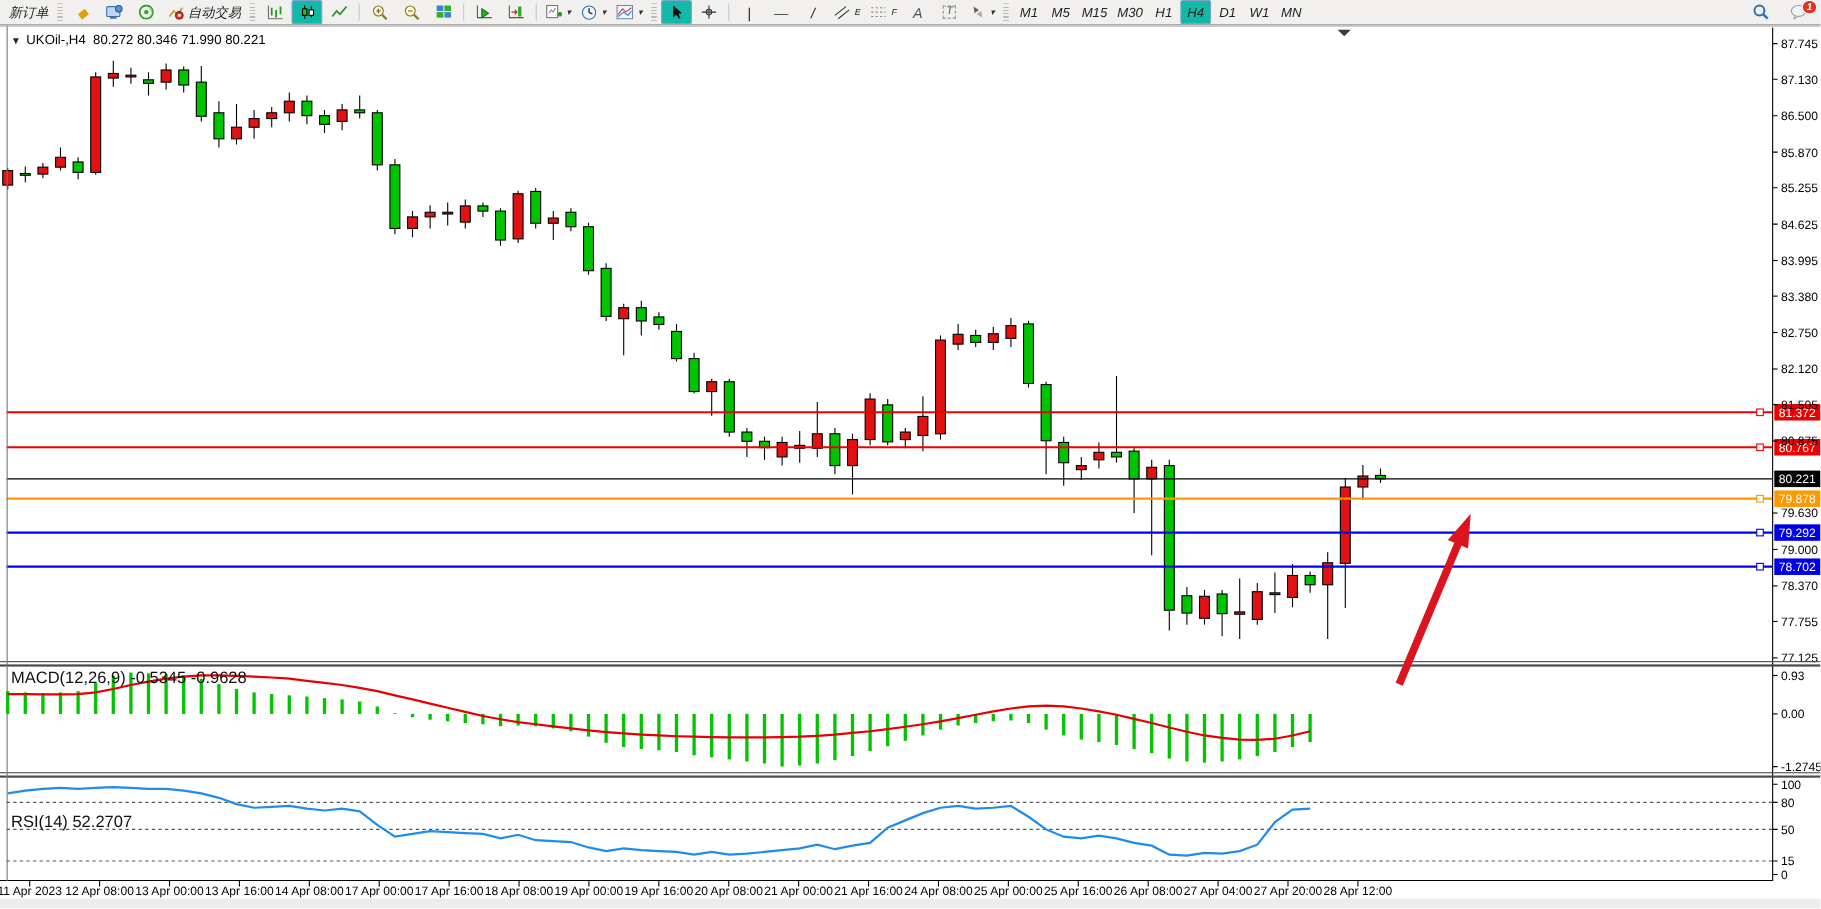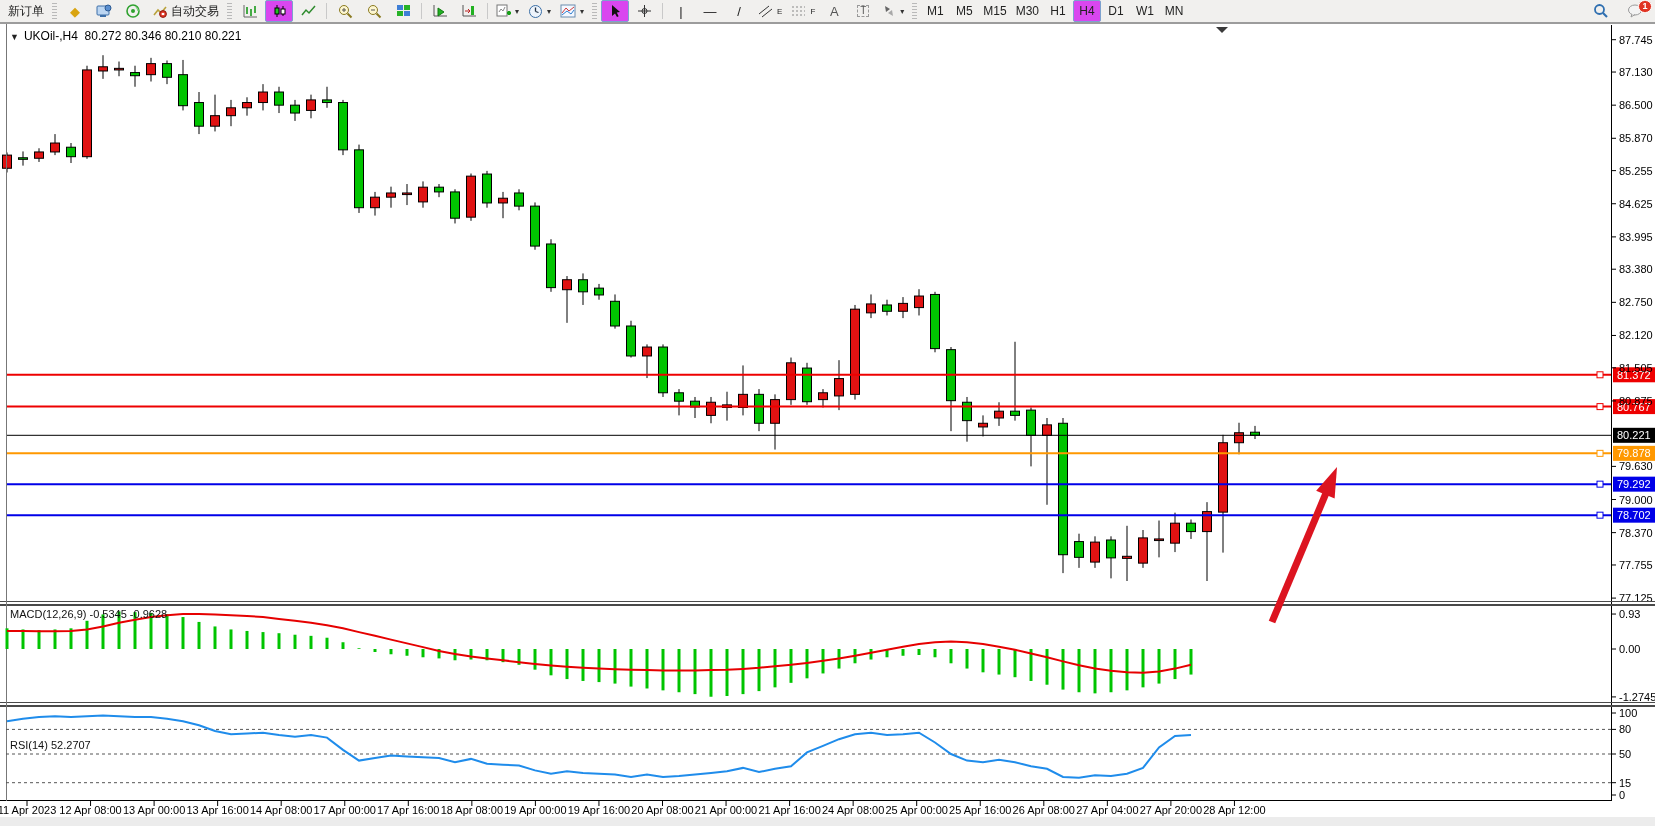--- a/index.html
+++ b/index.html
@@ -2,37 +2,37 @@
 <html><head>
 <meta charset="utf-8">
 <style>
   html,body{margin:0;padding:0;background:#fff;width:1655px;height:826px;overflow:hidden;
     font-family:"Liberation Sans",sans-serif;-webkit-font-smoothing:antialiased;}
   
   .toolbar{position:absolute;top:0;left:0;width:1655px;height:23px;background:#f1f0ee;
     border-bottom:1px solid #9c9c9c;display:flex;align-items:center;padding:0 4px;gap:1px;
     font-size:12px;color:#222;box-sizing:border-box;}
   .tbtn{height:20px;min-width:20px;display:inline-flex;align-items:center;justify-content:center;
-    border:1px solid transparent;border-radius:2px;padding:0 3px;gap:3px;white-space:nowrap;}
-  .tbtn.pressed{background:#d946ef;border-color:#7da2ce}
+    border:1px solid transparent;border-radius:2px;padding:0 3px;gap:3px;white-space:nowrap;font-style:italic;}
+  .tbtn.pressed{background:#14b8a6;border-color:#7da2ce}
   .grip{width:5px;height:16px;margin:0 3px;
     background:repeating-linear-gradient(180deg,#b9b9b9 0 1px,rgba(0,0,0,0) 1px 3px);}
   .tsep{width:1px;height:16px;background:#c9c9c9;margin:0 3px}
   .caret{font-size:8px;color:#333;margin-left:1px}
   .glyph{font-size:13px;line-height:1}
   .tright{margin-left:auto;display:flex;align-items:center;gap:4px;position:relative}
   .chatwrap{position:relative;width:24px;height:20px;display:flex;align-items:center;justify-content:center}
   .badge{position:absolute;top:-1px;right:-2px;background:#e03423;color:#fff;border-radius:8px;
     font-size:9px;line-height:11px;padding:0 3.5px;font-weight:bold;border:1px solid #fff}
   
   .chart{position:absolute;top:23px;left:0;width:1655px;height:803px;background:#fff}
   .overlay{position:absolute;font-size:12px;color:#000;white-space:nowrap}
   .title{top:6px;left:10px}
   .title .tri{font-size:9px;color:#222;margin-right:5px}
-  .indlbl{font-size:11px;color:#111}
+  .indlbl{font-size:15px;color:#111}
   svg text{font:11px "Liberation Sans",sans-serif}
 </style>
 </head>
 <body>
 
 <div class="toolbar">
   <span class="tbtn">新订单</span>
   <span class="grip"></span>
   <span class="tbtn">
       <span class="glyph" style="color:#d9a410">◆</span>
@@ -587,21 +587,21 @@
       <line x1="1170.8999999999999" y1="778" x2="1170.8999999999999" y2="783" stroke="#000"></line>
       <text x="1170.8999999999999" y="791" text-anchor="middle" fill="#000">27 Apr 20:00</text>
       <line x1="1234.45" y1="778" x2="1234.45" y2="783" stroke="#000"></line>
       <text x="1234.45" y="791" text-anchor="middle" fill="#000">28 Apr 12:00</text>
       <polygon points="1216,4 1228,4 1222,10" fill="#3a3a3a"></polygon>
       <line x1="1272" y1="599" x2="1326.9451064174823" y2="467.9770539275418" stroke="#dc1420" stroke-width="7"></line>
       <polygon points="1337,444 1334.620143530765,475.5330982173627 1316.1762558941944,467.7985646923492" fill="#dc1420"></polygon>
     </svg>
 
   <div class="overlay title">
-    <span class="tri">▼</span><span>UKOil-,H4</span>&nbsp;&nbsp;<span>80.272 80.346 80.210 80.221</span>
+    <span class="tri">▼</span><span>UKOil-,H4</span>&nbsp;&nbsp;<span>80.272 80.346 71.990 80.221</span>
   </div>
 
   <div class="overlay indlbl" style="top:585px;left:10px">
     <span>MACD(12,26,9)</span>&nbsp;<span>-0.5345 -0.9628</span>
   </div>
   <div class="overlay indlbl" style="top:716px;left:10px">
     <span>RSI(14)</span>&nbsp;<span>52.2707</span>
   </div>
 </div>
 

